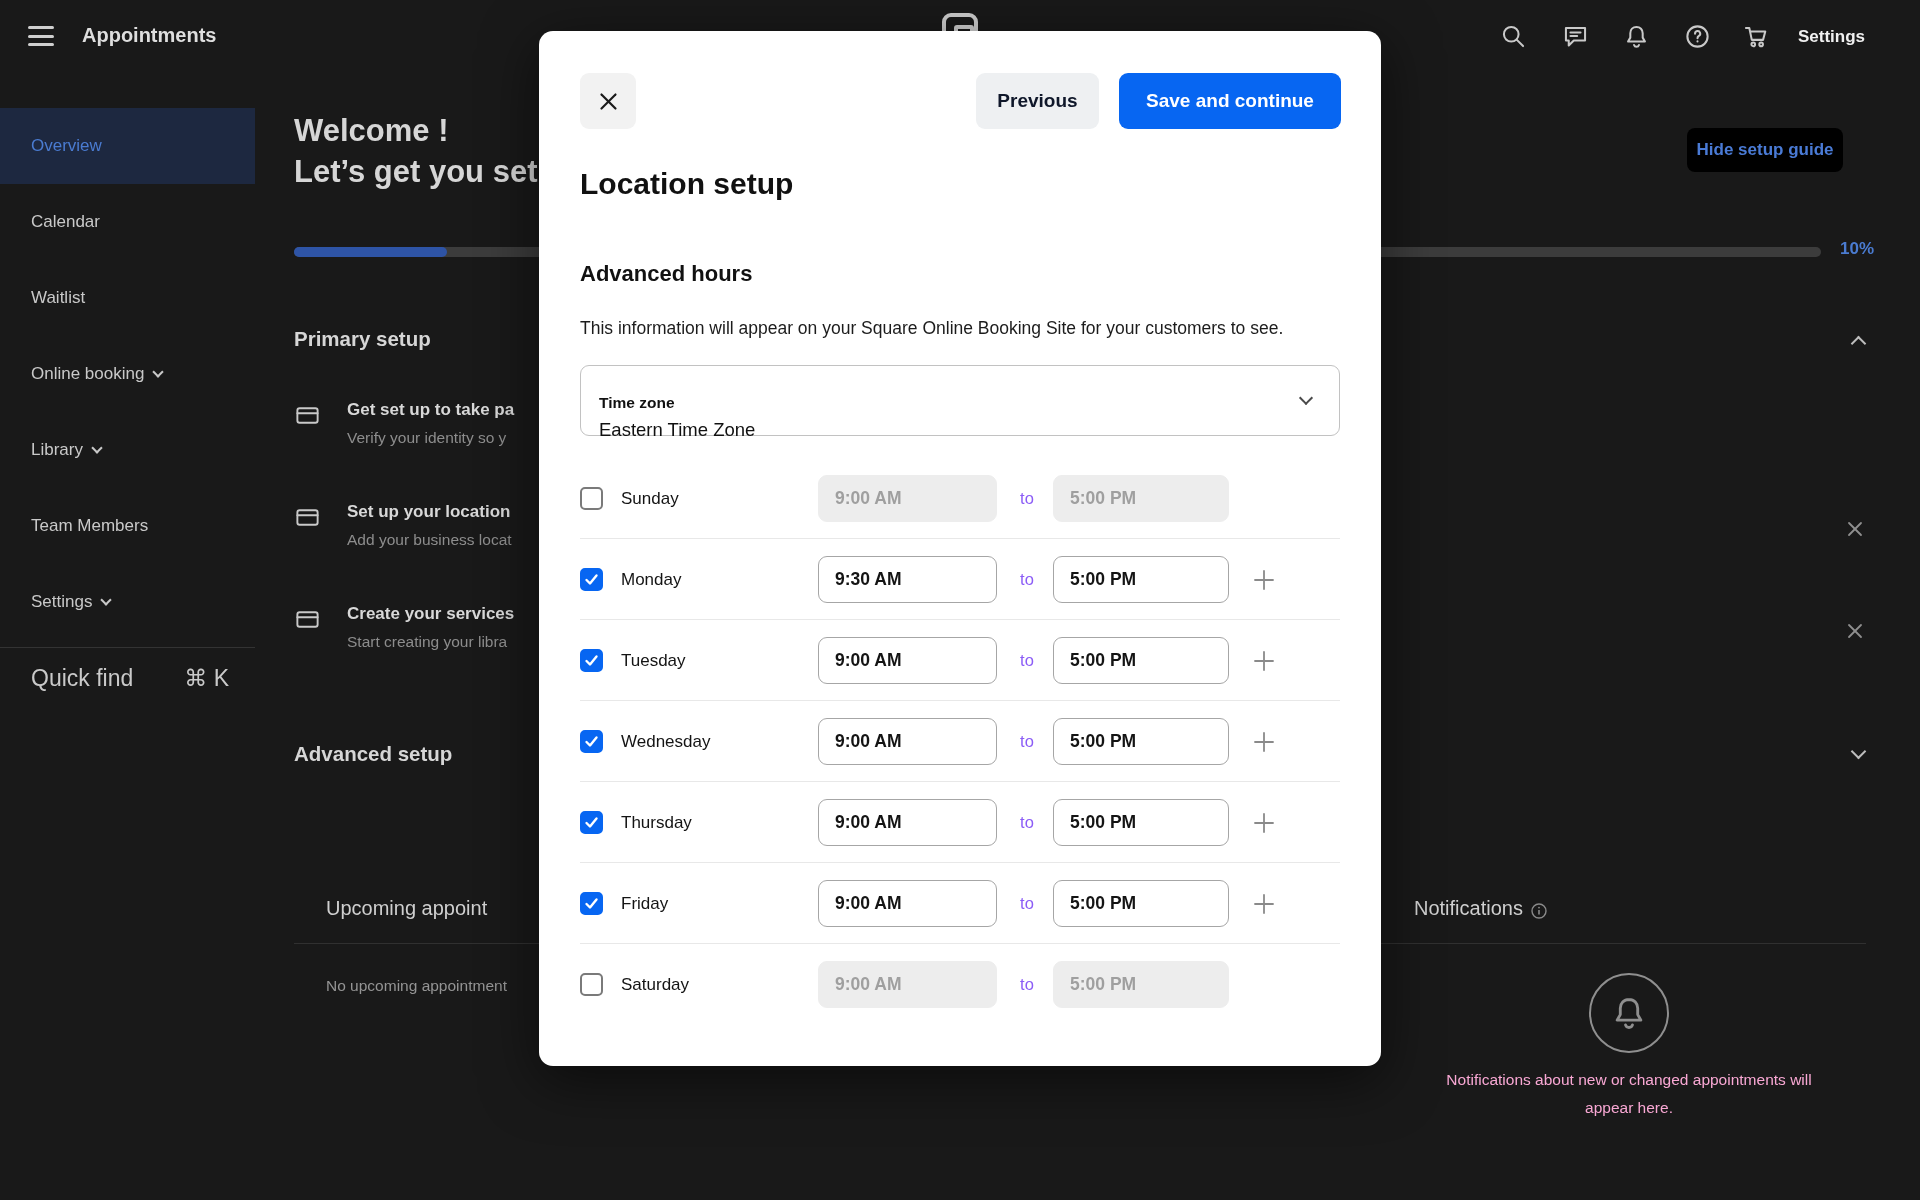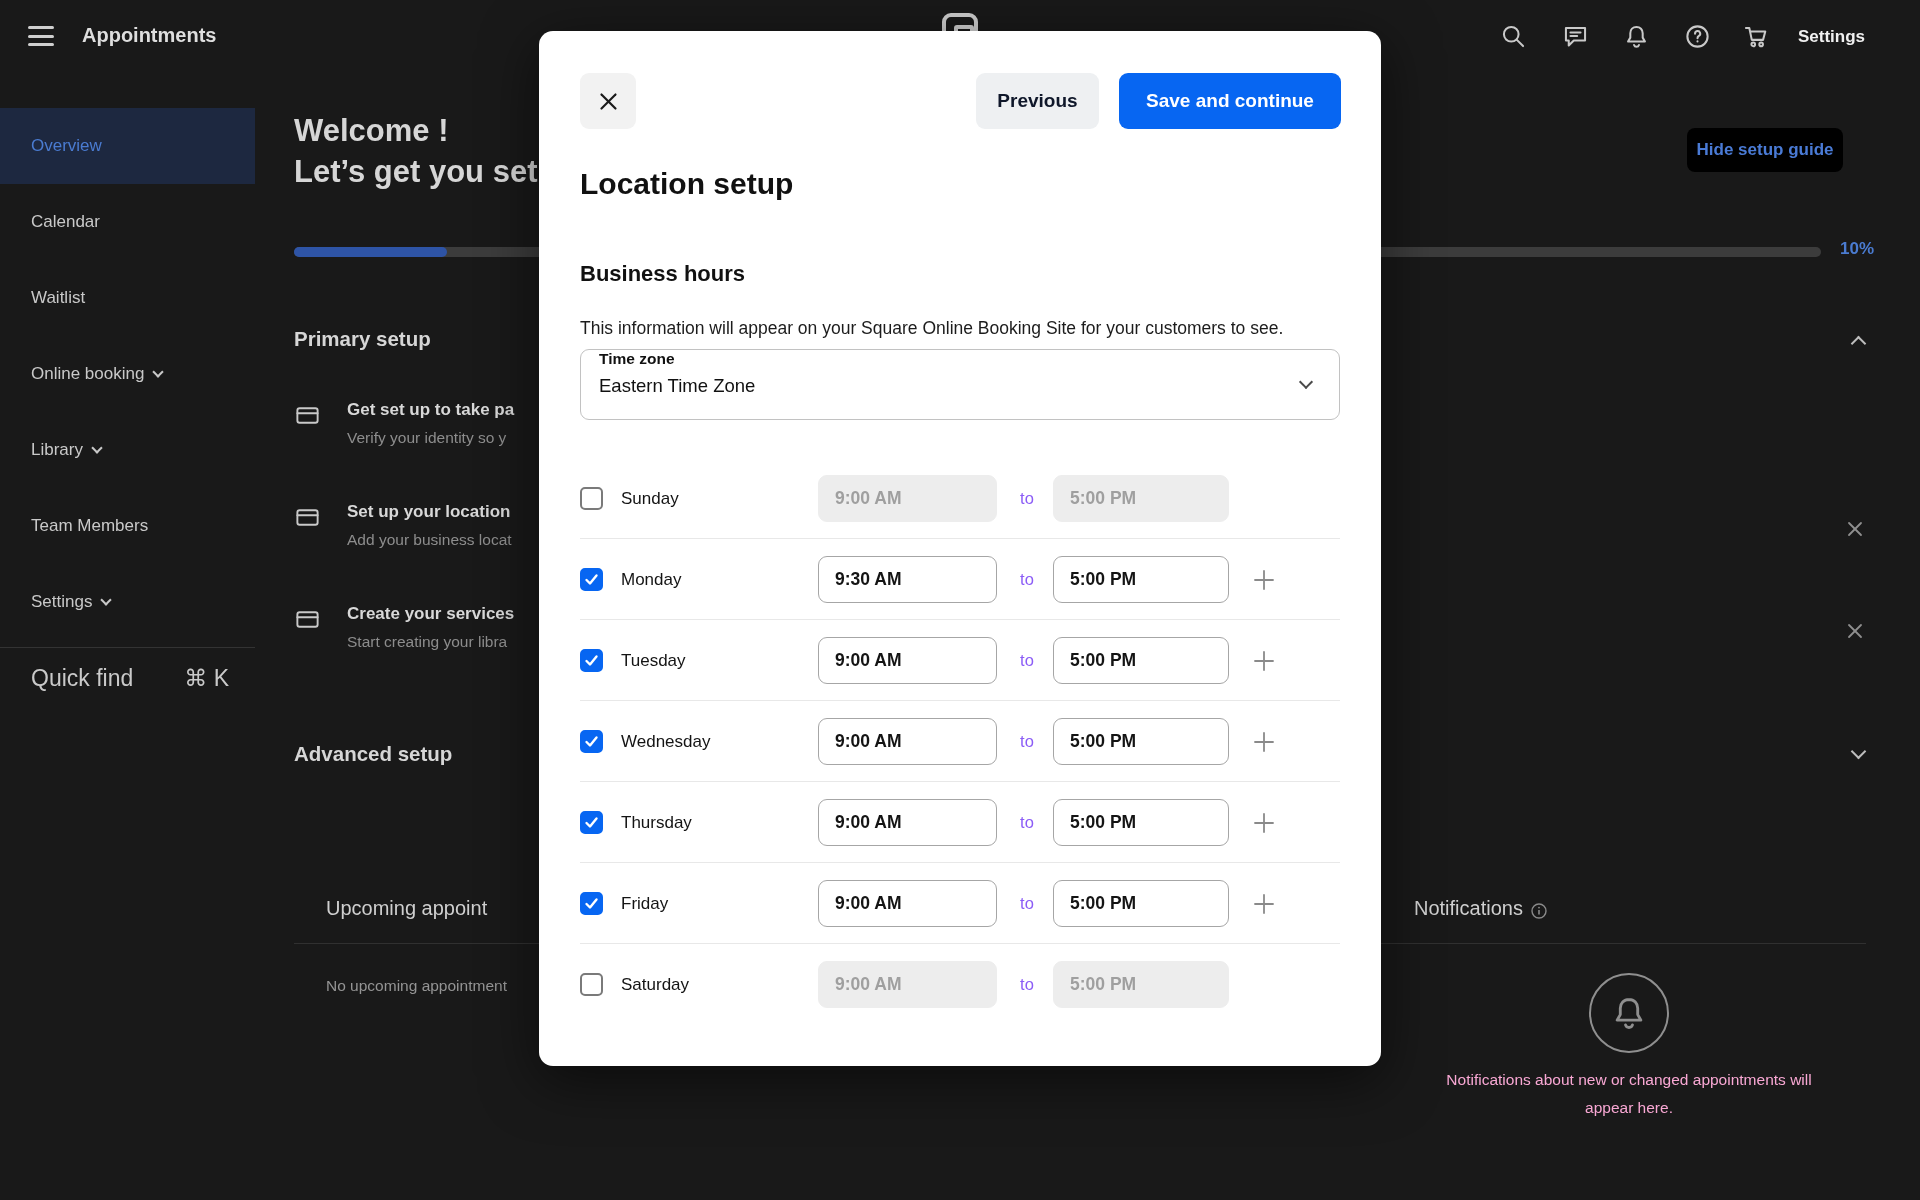--- a/index.html
+++ b/index.html
@@ -55,21 +55,21 @@
 
   
   .modal { position:absolute; left:539px; top:31px; width:842px; height:1035px; background:#ffffff; border-radius:14px; box-shadow:0 14px 56px rgba(0,0,0,0.55); }
   .modal-close { position:absolute; left:41px; top:42px; width:56px; height:56px; background:#f2f2f2; border-radius:9px; display:flex; align-items:center; justify-content:center; cursor:pointer; }
   .modal-close svg { width:19px; height:19px; stroke:#1a1a1a; stroke-width:2.2; stroke-linecap:round; }
   .btn-previous { position:absolute; left:437px; top:42px; width:123px; height:56px; background:#eef0f2; border-radius:9px; color:#0f172a; font-size:19px; font-weight:bold; display:flex; align-items:center; justify-content:center; cursor:pointer; border:none; }
   .btn-save { position:absolute; left:580px; top:42px; width:222px; height:56px; background:#0766f2; border-radius:9px; color:#ffffff; font-size:19px; font-weight:bold; display:flex; align-items:center; justify-content:center; cursor:pointer; border:none; }
   .modal-title { position:absolute; left:41px; top:136px; font-size:30px; font-weight:bold; color:#111111; }
   .bh-title { position:absolute; left:41px; top:230px; font-size:22px; font-weight:bold; color:#111111; }
   .bh-desc { position:absolute; left:41px; top:287px; font-size:17.5px; color:#1c1c1c; }
-  .tz-box { position:absolute; left:41px; top:318px; width:760px; height:71px; border:1px solid #c2c2c2; border-radius:9px; padding:0 18px; cursor:pointer; background:#fff; }
+  .tz-box { position:absolute; left:41px; top:334px; width:760px; height:71px; border:1px solid #c2c2c2; border-radius:9px; padding:28px 18px; cursor:pointer; background:#fff; }
   .tz-label { font-size:15.5px; font-weight:bold; color:#111111; }
   .tz-value { font-size:18.5px; color:#111111; margin-top:7px; }
   .tz-chev { position:absolute; right:28px; top:27px; width:10px; height:10px; border-right:2px solid #4a4a4a; border-bottom:2px solid #4a4a4a; transform:rotate(45deg); }
   .days { position:absolute; left:41px; top:427px; width:760px; }
   .day-row { position:relative; height:81px; border-bottom:1px solid #e8e8e8; }
   .day-row:last-child { border-bottom:none; }
   .cbx { position:absolute; left:0; top:29px; width:23px; height:23px; border:2px solid #7a7a7a; border-radius:5px; background:#ffffff; cursor:pointer; display:flex; align-items:center; justify-content:center; }
   .cbx svg { display:none; width:15px; height:15px; stroke:#ffffff; fill:none; stroke-width:2.4; stroke-linecap:round; stroke-linejoin:round; }
   .cbx.checked { background:#0766f2; border-color:#0766f2; }
   .cbx.checked svg { display:block; }
@@ -274,21 +274,21 @@
   <div class="modal-close">
     <svg viewBox="0 0 19 19">
         <line x1="2.5" y1="2.5" x2="16.5" y2="16.5"></line>
         <line x1="16.5" y1="2.5" x2="2.5" y2="16.5"></line>
       </svg>
   </div>
   <button class="btn-previous">Previous</button>
   <button class="btn-save">Save and continue</button>
 
   <h1 class="modal-title">Location setup</h1>
-  <h2 class="bh-title">Business hours</h2>
+  <h2 class="bh-title">Advanced hours</h2>
   <p class="bh-desc">This information will appear on your Square Online Booking Site for your customers to see.</p>
 
   <div class="tz-box">
     <div class="tz-label">Time zone</div>
     <div class="tz-value">Eastern Time Zone</div>
     <span class="tz-chev"></span>
   </div>
 
   <div class="days">
 

